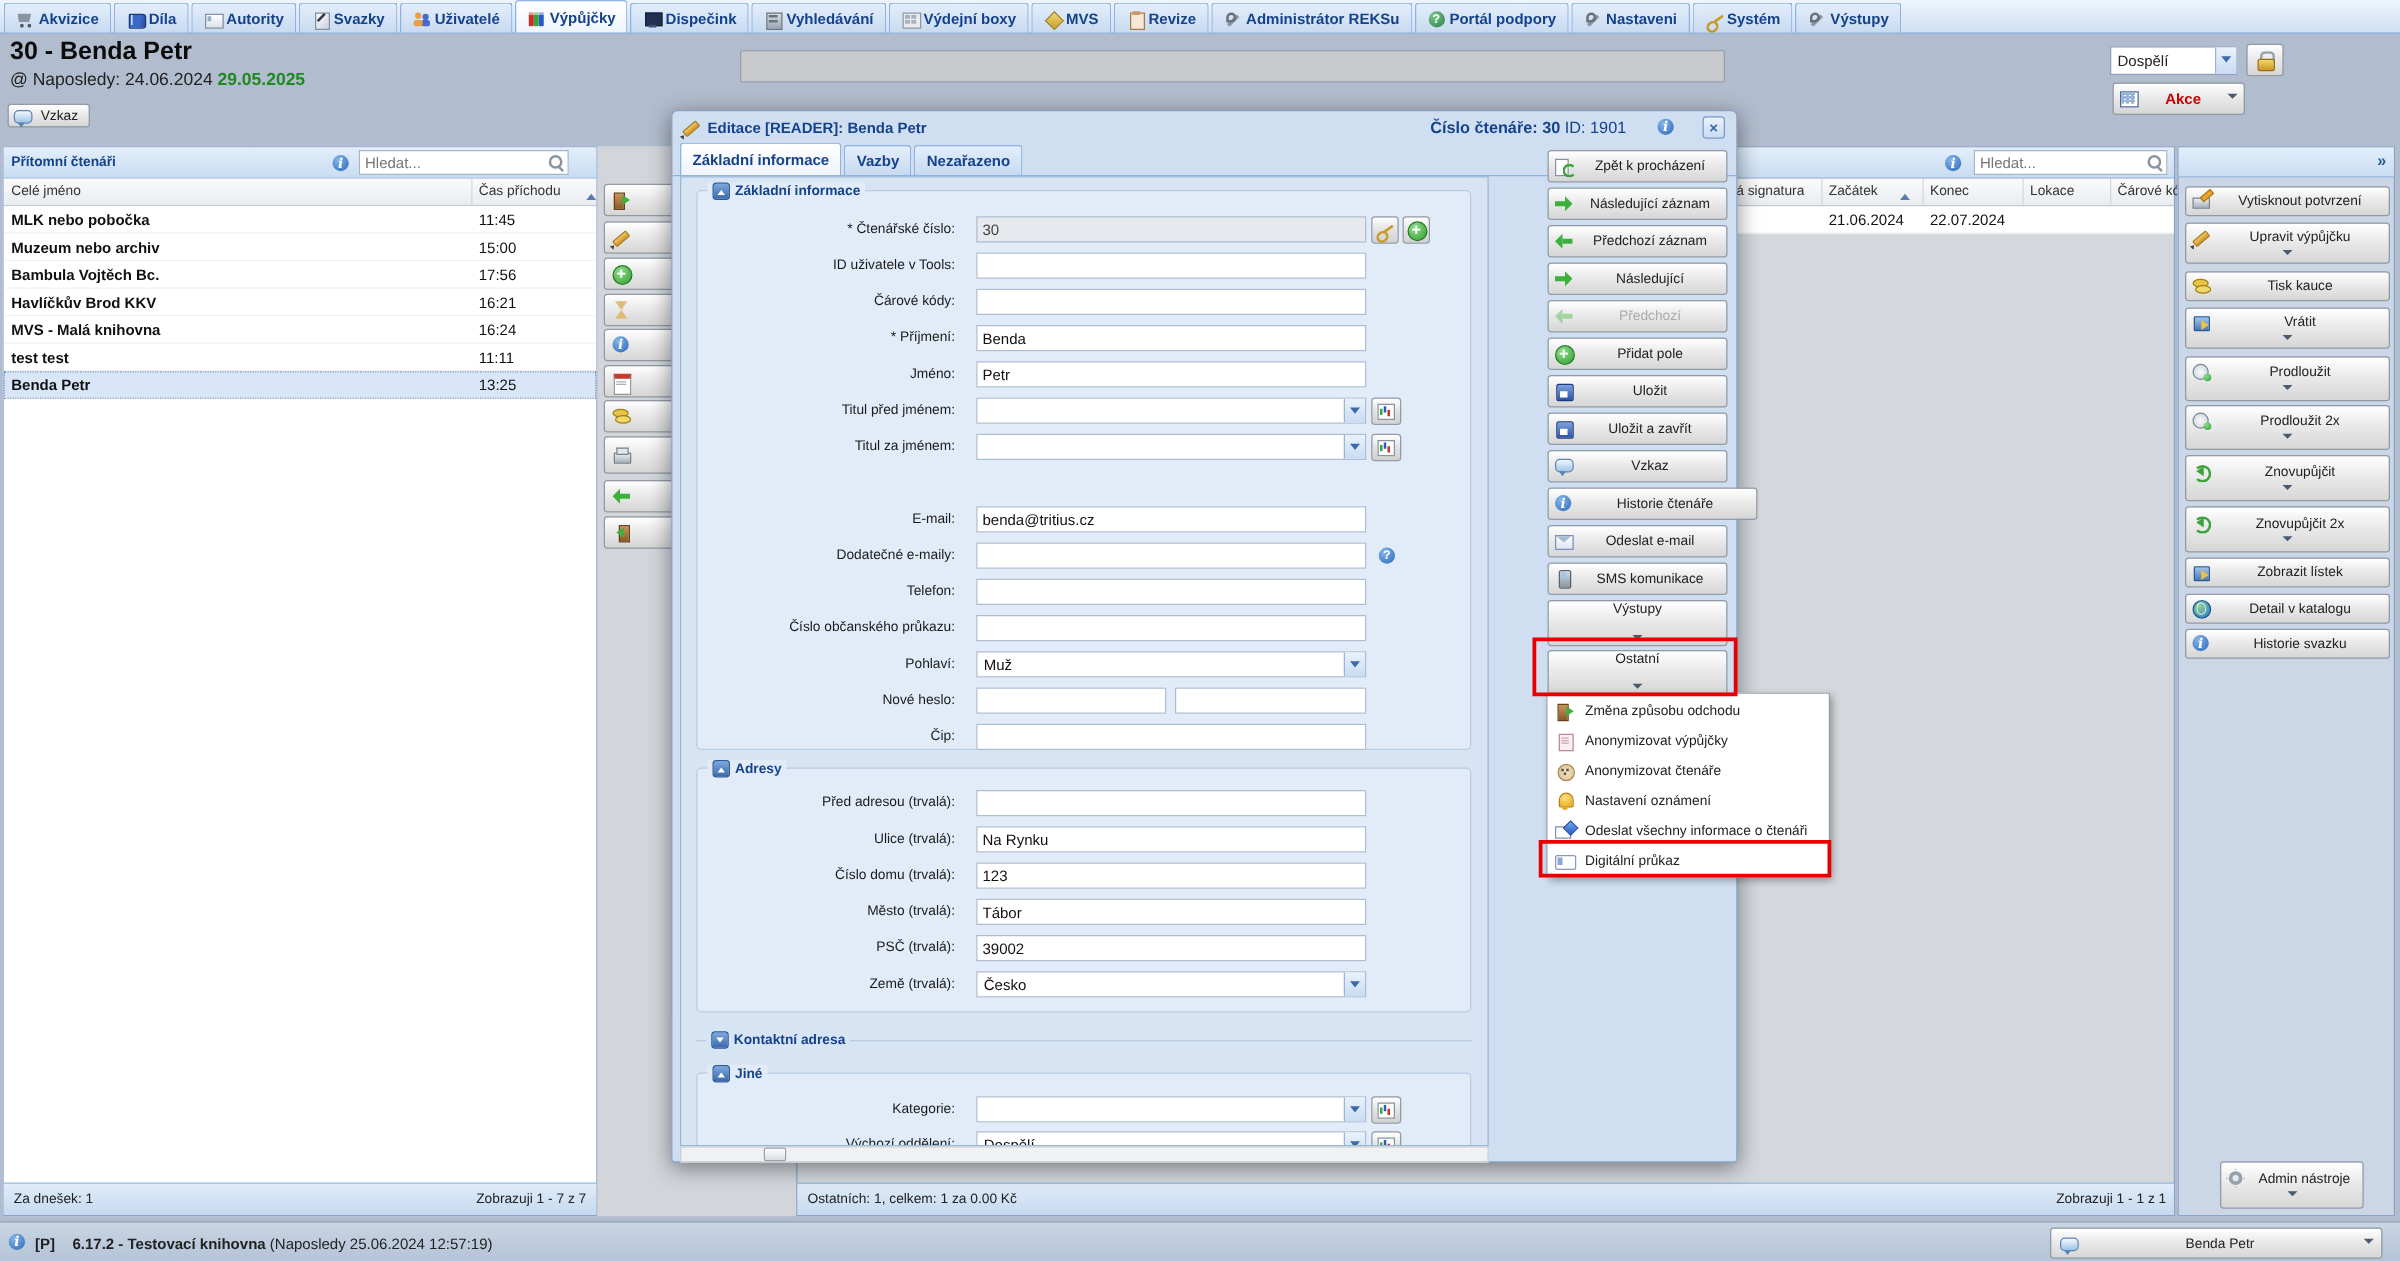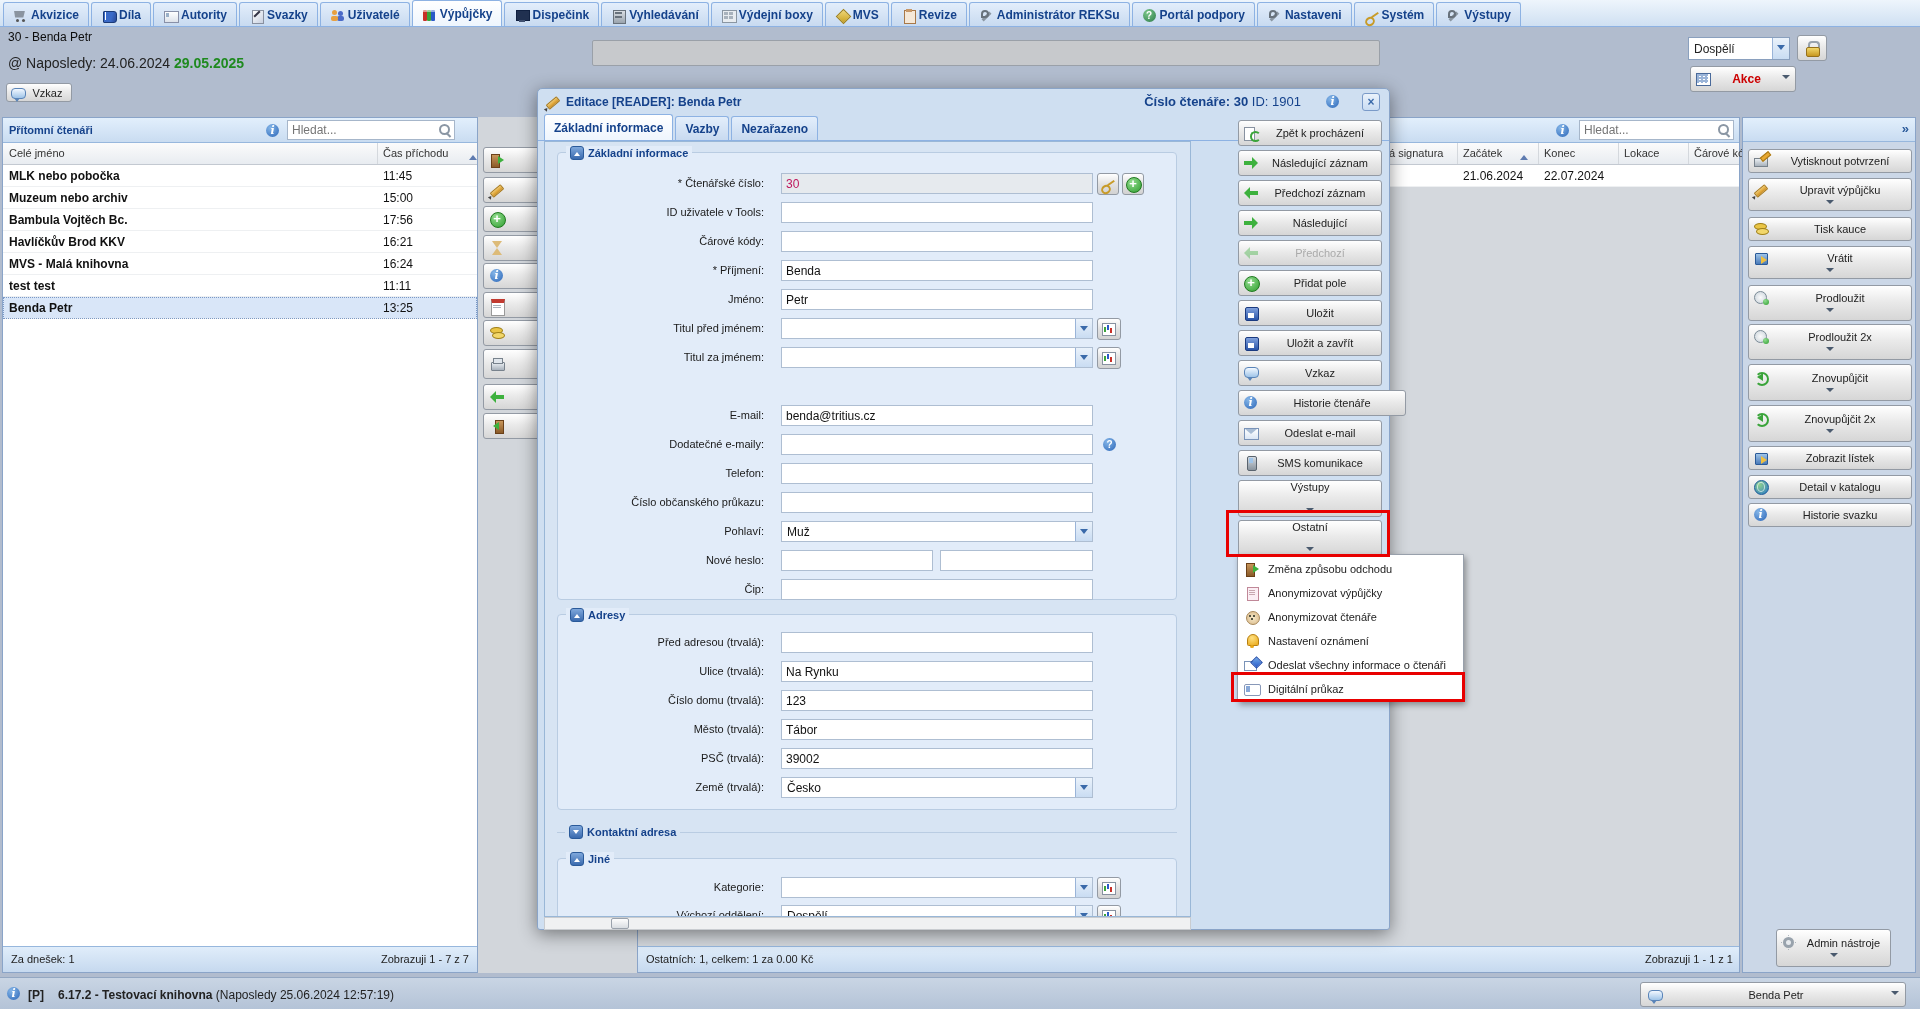--- a/index.html
+++ b/index.html
@@ -37,21 +37,21 @@
 .form{position:absolute;background:#d7e4f3;border:1px solid #99b7d7;overflow:hidden}
 .fieldset{position:absolute;background:#e2ecf9;border:1px solid #b9cce2;border-radius:4px}
 .fslegend{position:absolute;left:8px;top:-7px;background:inherit;padding:0 4px;display:flex;gap:4px;align-items:center;font-weight:bold;color:#15428b;font-size:11px;background:#e2ecf9}
 .colbtn{width:14px;height:14px;border-radius:3px;background:linear-gradient(#7fa8dc,#3a6aae);border:1px solid #2a5a9a;display:inline-flex;align-items:center;justify-content:center}
 .colbtn i{width:0;height:0;border:3px solid transparent}
 .colbtn.up i{border-bottom:4px solid #fff;margin-top:-2px}
 .colbtn.down i{border-top:4px solid #fff;margin-top:2px}
 .frow{position:absolute;left:10px;height:22px;width:600px}
 .flabel{position:absolute;left:0;width:196px;text-align:right;line-height:21px;font-size:11px;color:#1a1a1a;white-space:nowrap}
 .fin{position:absolute;left:213px;width:312px;height:21px;border:1px solid #aebed2;background:#fff;font-size:12px;padding:0 4px;font-family:"Liberation Sans",sans-serif;color:#111}
-.fin.dis{background:#e6eaee;color:#be185d}
+.fin.dis{background:#e6eaee;color:#404040}
 .selbox{position:absolute;left:213px;width:312px;height:21px;border:1px solid #aebed2;background:#fff}
 .selbox .sv{position:absolute;left:5px;top:3px;font-size:12px;color:#111}
 .selarrow{position:absolute;right:0;top:0;bottom:0;width:17px;background:linear-gradient(#eaf2fb,#c9dcf2);border-left:1px solid #9ab4d8}
 .selarrow::after{content:"";position:absolute;left:4px;top:7px;border:4px solid transparent;border-top:5px solid #3a6aaa}
 .xsmall{position:absolute;height:22px;display:flex;align-items:center;justify-content:center;background:linear-gradient(#fff,#e2e2e2 50%,#d2d2d2);border:1px solid #939aa4;border-radius:3px;cursor:pointer}
 .calic{position:absolute;right:2px;top:2px;width:16px;height:16px;background:#fff;border:1px solid #9aa;border-top:4px solid #c23a30}
 .calic::after{content:"";position:absolute;left:2px;top:3px;width:9px;height:1px;background:#a9b2bc;box-shadow:0 3px 0 #a9b2bc}
 
 .menu{position:absolute;background:#fff;border:1px solid #98a0ab;box-shadow:2px 3px 6px rgba(0,0,0,.35)}
 .mitem{position:absolute;left:1px;right:1px;height:24px;display:flex;align-items:center;gap:8px;padding-left:5px;font-size:11px;color:#222;cursor:pointer}
@@ -220,21 +220,21 @@
     <div class="tab">
         <span class="ic ic14 ic-key"></span>
         <span>Systém</span>
       </div>
     <div class="tab">
         <span class="ic ic14 ic-tools"></span>
         <span>Výstupy</span>
       </div>
   </div>
 
-  <div class="abs" style="left:8px;top:30px;font-size:12px;font-weight:normal;color:#0c0c0c">30 - Benda Petr</div>
+  <div class="abs" style="left:8px;top:30px;font-size:20px;font-weight:bold;color:#0c0c0c">30 - Benda Petr</div>
   <div class="abs" style="left:8px;top:55px;font-size:14px">
     <span>@ Naposledy:</span>
     <span>24.06.2024</span>
     <span style="color:#1f8a1f;font-weight:bold">29.05.2025</span>
   </div>
   <div class="btn" style="left:6px;top:83px;width:66px;height:19px">
     <span class="ic ic14 ic-comment" style="margin-left:3px"></span>
     <span class="lbl">Vzkaz</span>
   </div>
   <div class="abs" style="left:592px;top:40px;width:788px;height:26px;background:#c7c9cc;border:1px solid #9aa0a8;border-radius:2px"></div>

